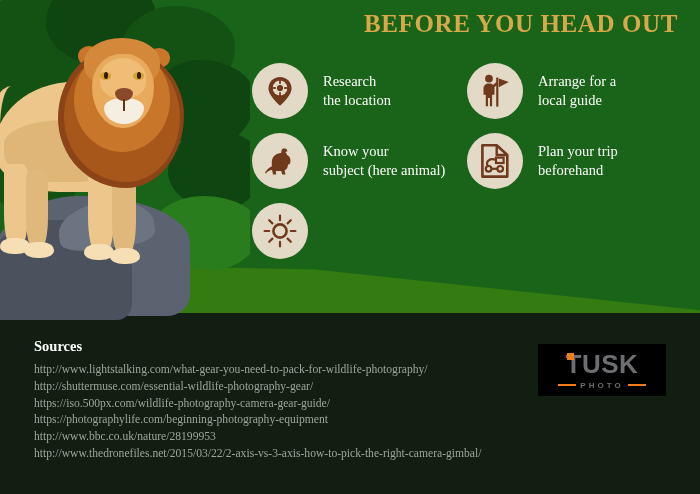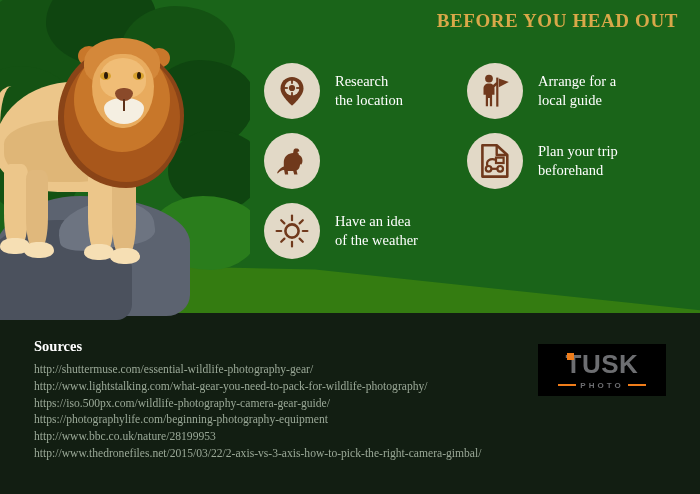--- a/index.html
+++ b/index.html
@@ -186,37 +186,37 @@
     width: 26px; height: 70px;
     border-left: 10px solid #ecc68a;
     border-radius: 60% 0 0 40%;
   }
 
   
   .title {
     position: absolute; right: 22px; top: 10px;
     font-family: "Liberation Serif", serif;
     font-weight: bold;
-    font-size: 19px;
+    font-size: 25px;
     letter-spacing: 0.6px;
     color: #d9a849;
     text-align: right;
     white-space: nowrap;
   }
 
   
   .tips {
     position: absolute; left: 252px; top: 56px;
     width: 448px;
   }
   .tip-col {
     position: absolute;
     width: 224px;
   }
-  .tip-col.left  { left: 12px; }
+  .tip-col.left  { left: 0px; }
   .tip-col.right { left: 215px; }
 
   .tip {
     position: relative;
     height: 70px;
     display: flex;
     align-items: center;
   }
   .tip-circle {
     flex: 0 0 auto;
@@ -374,40 +374,40 @@
 the location</div>
       </div>
 
       <div class="tip">
         <div class="tip-circle">
           <svg width="34" height="34" viewBox="0 0 34 34">
             <path d="M22 4.5 c1.6 0 2.4 1.4 2.2 3 l-0.5 3.3 c2.4 1.1 3.8 3.2 3.8 5.9 c0 1.4 -0.4 2.7 -1.1 3.8 l-1.2 -0.2 l-0.6 2.5 c-0.4 1.6 -1.5 2.9 -3 3.6 l0.9 4.2 l-3.3 0 l-1 -3.6 l-5.4 0 l0.4 3.6 l-3.2 0 l-0.9 -4.6 c-2 -0.2 -4.3 1 -6.3 3.4 c-0.6 -0.3 -0.7 -0.9 -0.2 -1.7 c1.6 -2.7 3.8 -4.6 6.2 -5.3 l0 -4.3 c0 -4.6 3.1 -8.2 7.5 -8.9 l1.8 -0.1 l0.5 -2.9 c0.2 -1.2 1.1 -1.7 2.4 -1.7 z" fill="#70391c"></path>
             <circle cx="23.6" cy="8.4" r="1" fill="#e2d9c7"></circle>
           </svg>
         </div>
+        <div class="tip-text">Know your
+subject (here animal)</div>
       </div>
 
       <div class="tip">
         <div class="tip-circle">
           <svg width="36" height="36" viewBox="0 0 36 36">
             <circle cx="18" cy="18" r="6.6" fill="none" stroke="#70391c" stroke-width="2.6"></circle>
             <g stroke="#70391c" stroke-width="2.2" stroke-linecap="round">
               <line x1="18" y1="2.6" x2="18" y2="7.2"></line>
               <line x1="18" y1="28.8" x2="18" y2="33.4"></line>
               <line x1="2.6" y1="18" x2="7.2" y2="18"></line>
               <line x1="28.8" y1="18" x2="33.4" y2="18"></line>
               <line x1="7.2" y1="7.2" x2="10.4" y2="10.4"></line>
               <line x1="25.6" y1="25.6" x2="28.8" y2="28.8"></line>
               <line x1="7.2" y1="28.8" x2="10.4" y2="25.6"></line>
               <line x1="25.6" y1="10.4" x2="28.8" y2="7.2"></line>
             </g>
           </svg>
         </div>
-        <div class="tip-text">Have an idea
-of the weather</div>
       </div>
 
     </div>
 
     <div class="tip-col right">
 
 
       <div class="tip">
         <div class="tip-circle">
           <svg width="34" height="36" viewBox="0 0 34 36">
@@ -437,22 +437,22 @@
         <div class="tip-text">Plan your trip
 beforehand</div>
       </div>
 
     </div>
   </div>
 
   <div class="sources-title">Sources</div>
 
   <div class="sources-list">
+    <div>http://www.lightstalking.com/what-gear-you-need-to-pack-for-wildlife-photography/</div>
     <div>http://shuttermuse.com/essential-wildlife-photography-gear/</div>
-    <div>http://www.lightstalking.com/what-gear-you-need-to-pack-for-wildlife-photography/</div>
     <div>https://iso.500px.com/wildlife-photography-camera-gear-guide/</div>
     <div>https://photographylife.com/beginning-photography-equipment</div>
     <div>http://www.bbc.co.uk/nature/28199953</div>
     <div>http://www.thedronefiles.net/2015/03/22/2-axis-vs-3-axis-how-to-pick-the-right-camera-gimbal/</div>
   </div>
 
   <div class="logo-box">
     <div class="logo-main">
       <span class="tmark"></span>
       <span>TUSK</span>

